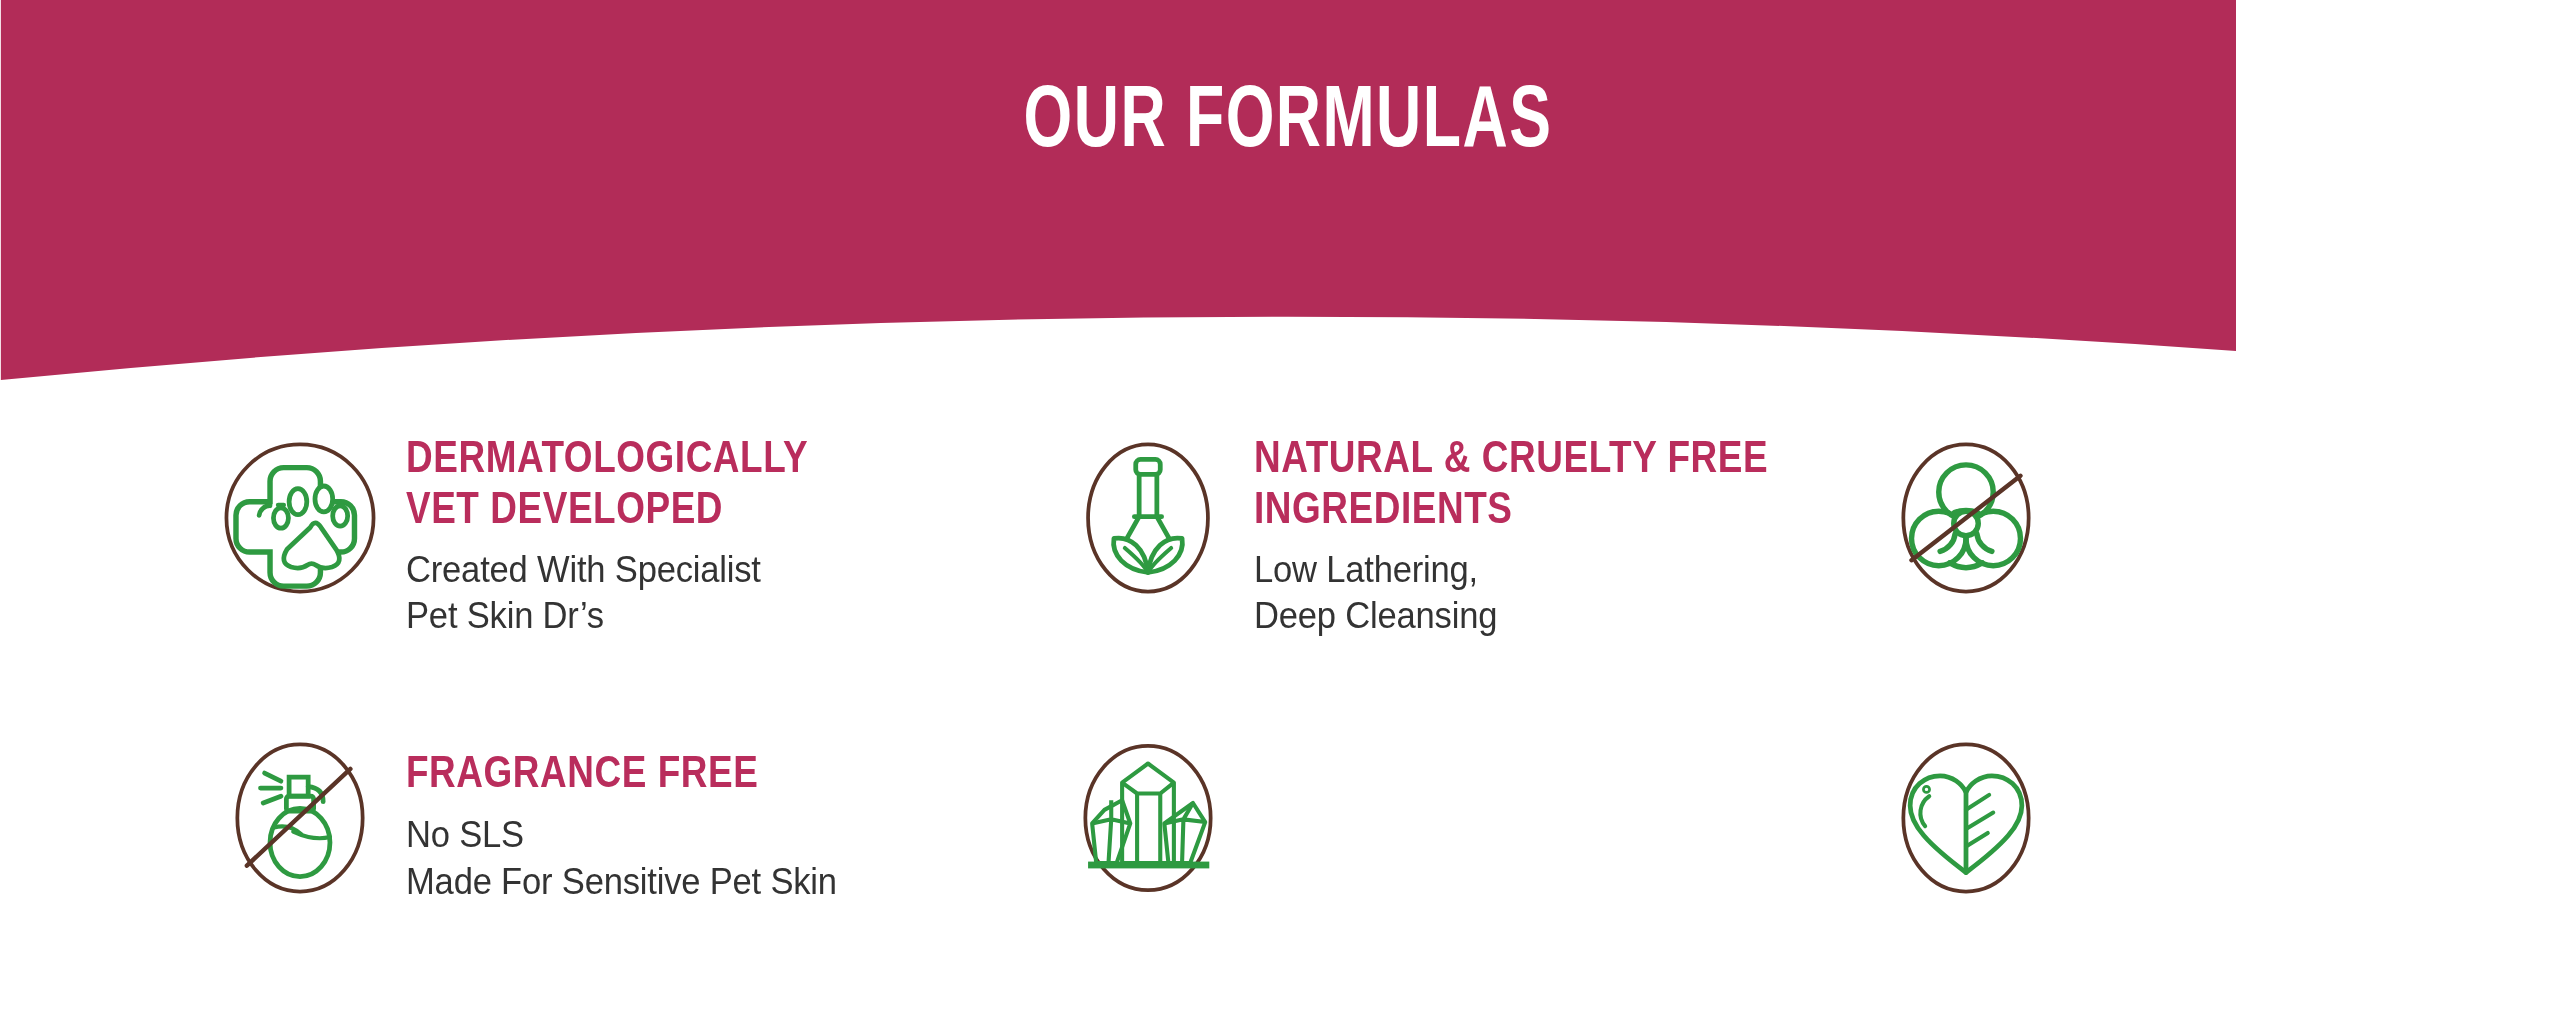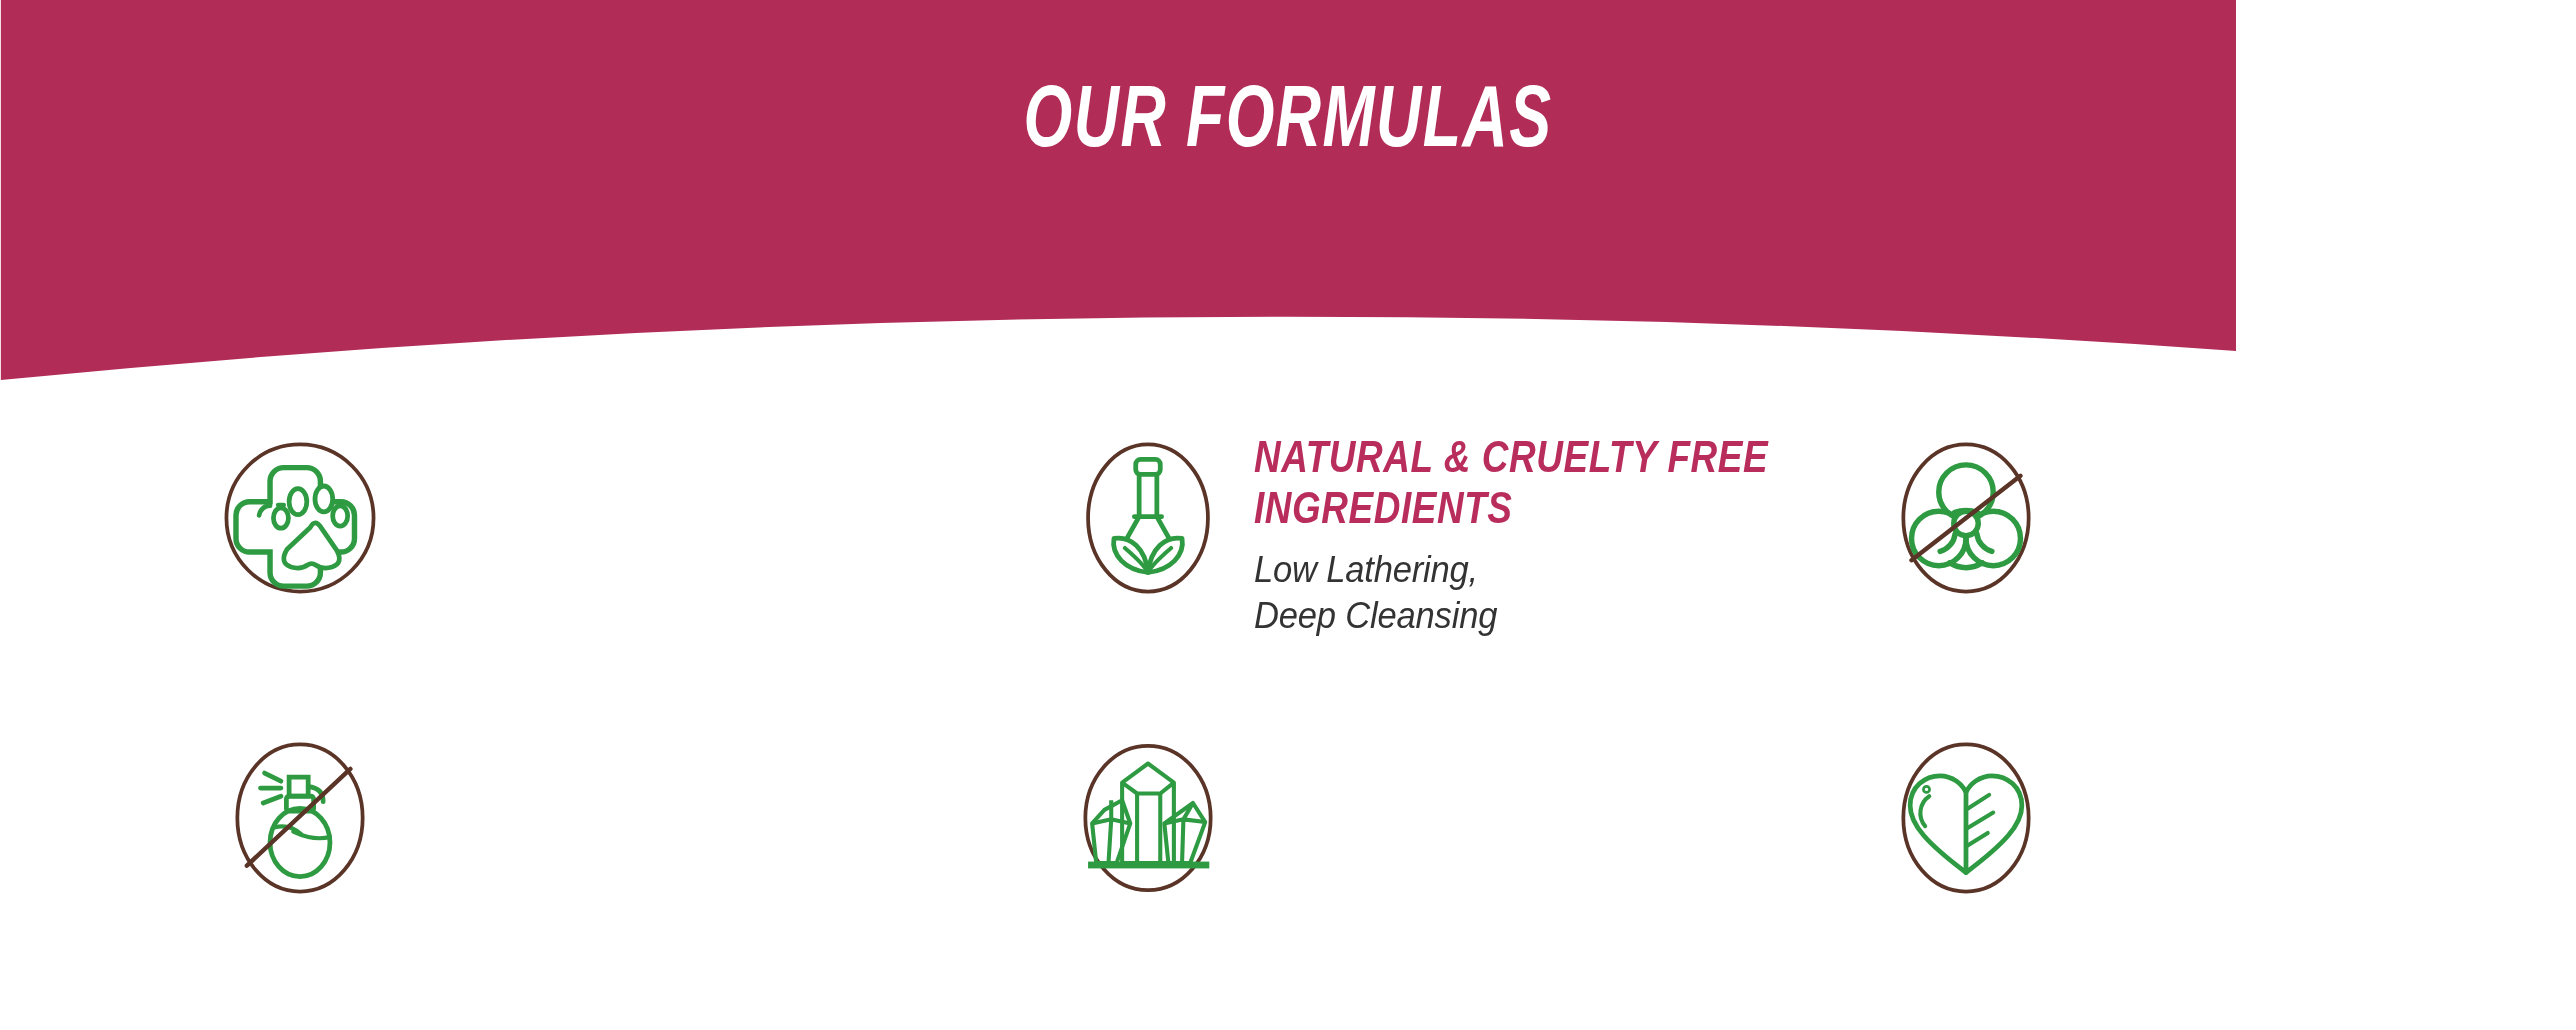--- a/index.html
+++ b/index.html
@@ -11,21 +11,20 @@
     font-family:"Liberation Sans", sans-serif;
     overflow:hidden;
   }
 
   #page {
     position:relative;
     width:2236px;
     height:1030px;
     background:#ffffff;
     overflow:hidden;
-    font-style:italic;
   }
 
   
   .header-band {
     position:absolute;
     top:0; left:0;
     width:2576px;
     height:395px;
     overflow:hidden;
     z-index:1;
@@ -143,20 +142,26 @@
 
           <ellipse cx="113" cy="92" rx="13" ry="19" fill="#fff" stroke="#2E9A41" stroke-width="7"></ellipse>
           <ellipse cx="151" cy="88" rx="13" ry="19" fill="#fff" stroke="#2E9A41" stroke-width="7"></ellipse>
           <ellipse cx="88" cy="116" rx="11" ry="15" fill="#fff" stroke="#2E9A41" stroke-width="7"></ellipse>
           <ellipse cx="175" cy="113" rx="11" ry="15" fill="#fff" stroke="#2E9A41" stroke-width="7"></ellipse>
 
           <path d="M131,130 q7,-14 16,0 l22,32 q12,20 -6,26 q-14,4 -24,-3 q-6,-4 -12,0
                    q-10,7 -24,3 q-18,-6 -6,-26 z" fill="#fff" stroke="#2E9A41" stroke-width="7" stroke-linejoin="round"></path>
         </svg>
       </div>
+      <div class="feature-text">
+        <div class="feature-title">DERMATOLOGICALLY
+VET DEVELOPED</div>
+        <div class="feature-desc">Created With Specialist
+Pet Skin Dr’s</div>
+      </div>
     </div>
 
     <div class="feature">
       <div class="feature-icon">
         <svg viewBox="0 0 232 232" xmlns="http://www.w3.org/2000/svg">
           <ellipse cx="116" cy="116" rx="88" ry="108" fill="none" stroke="#5A3427" stroke-width="5.5"></ellipse>
 
           <rect x="98" y="30" width="36" height="22" rx="7" fill="none" stroke="#2E9A41" stroke-width="7"></rect>
 
           <path d="M103,52 v62 M129,52 v62" fill="none" stroke="#2E9A41" stroke-width="7"></path>
@@ -217,20 +222,25 @@
           <line x1="64" y1="50" x2="88" y2="62" stroke="#2E9A41" stroke-width="7" stroke-linecap="round"></line>
           <line x1="58" y1="72" x2="88" y2="72" stroke="#2E9A41" stroke-width="7" stroke-linecap="round"></line>
           <line x1="62" y1="94" x2="88" y2="84" stroke="#2E9A41" stroke-width="7" stroke-linecap="round"></line>
 
           <path d="M78,130 q22,-6 40,10" fill="none" stroke="#2E9A41" stroke-width="6" stroke-linecap="round"></path>
           <path d="M106,136 q30,14 54,8" fill="none" stroke="#2E9A41" stroke-width="6" stroke-linecap="round"></path>
 
           <line x1="38" y1="186" x2="190" y2="44" stroke="#5A3427" stroke-width="6.5" stroke-linecap="round"></line>
         </svg>
       </div>
+      <div class="feature-text">
+        <div class="feature-title">FRAGRANCE FREE</div>
+        <div class="feature-desc">No SLS
+Made For Sensitive Pet Skin</div>
+      </div>
     </div>
 
     <div class="feature single">
       <div class="feature-icon">
         <svg viewBox="0 0 232 232" xmlns="http://www.w3.org/2000/svg">
           <ellipse cx="116" cy="116" rx="92" ry="106" fill="none" stroke="#5A3427" stroke-width="5.5"></ellipse>
 
           <path d="M116,36 L154,64 L154,182 L78,182 L78,64 Z" fill="none" stroke="#2E9A41" stroke-width="6" stroke-linejoin="round"></path>
           <path d="M78,64 L100,80 L134,80 L154,64" fill="none" stroke="#2E9A41" stroke-width="6" stroke-linejoin="round"></path>
           <path d="M100,80 L100,182 M134,80 L134,182" fill="none" stroke="#2E9A41" stroke-width="6"></path>

